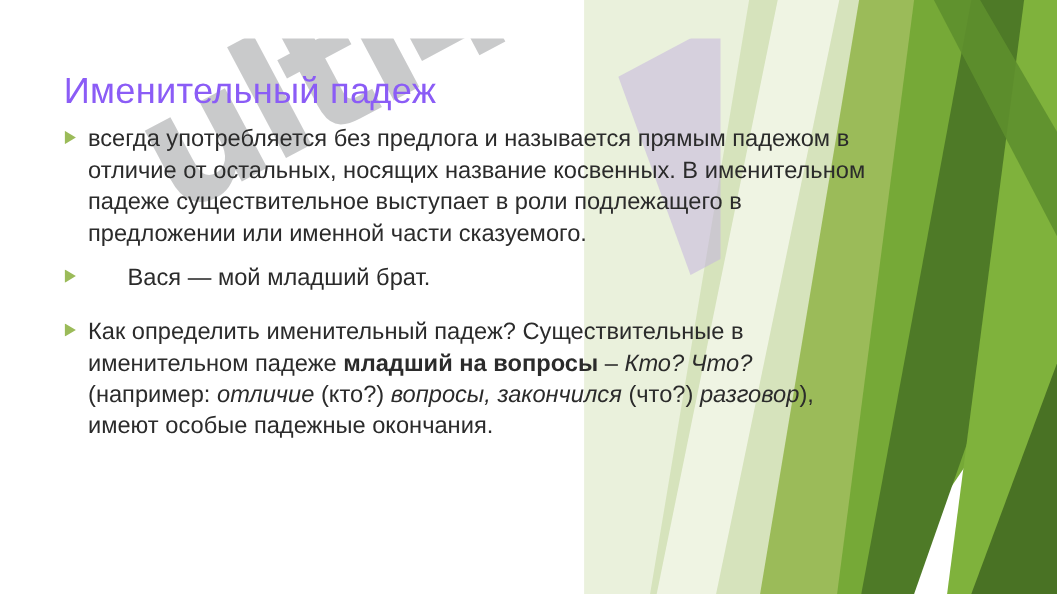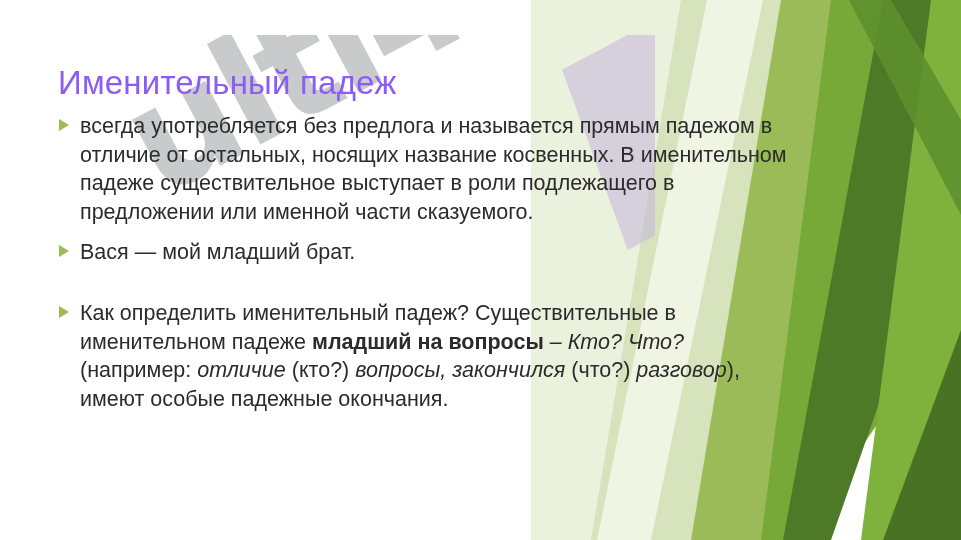--- a/index.html
+++ b/index.html
@@ -102,21 +102,21 @@
     flex: 1 1 auto;
     font-size: 21.5px;
     line-height: 1.33;
     color: #2b2b2b;
   }
   .bullet-text b { font-weight: bold; }
   .bullet-text i { font-style: italic; }
 
   .b1 { margin-bottom: 12px; }
   .b2 { margin-bottom: 18px; }
-  .b3 { margin-bottom: 32px; }
+  .b3 { margin-bottom: 20px; gap: 36px; }
   .b4 { margin-bottom: 0; }
 </style>
 </head>
 <body>
 
 <div class="slide">
 
   <div class="bg-art">
     <svg width="430" height="540" viewBox="0 0 430 540" xmlns="http://www.w3.org/2000/svg">
       <polygon points="0,0 180,0 70,540 0,540" fill="#EAF1DC"></polygon>

